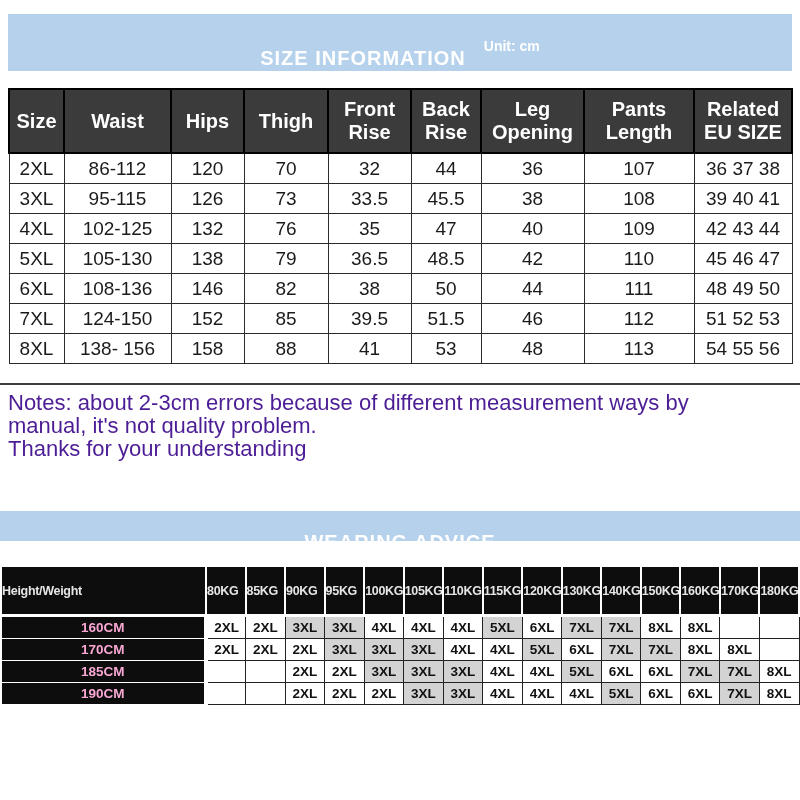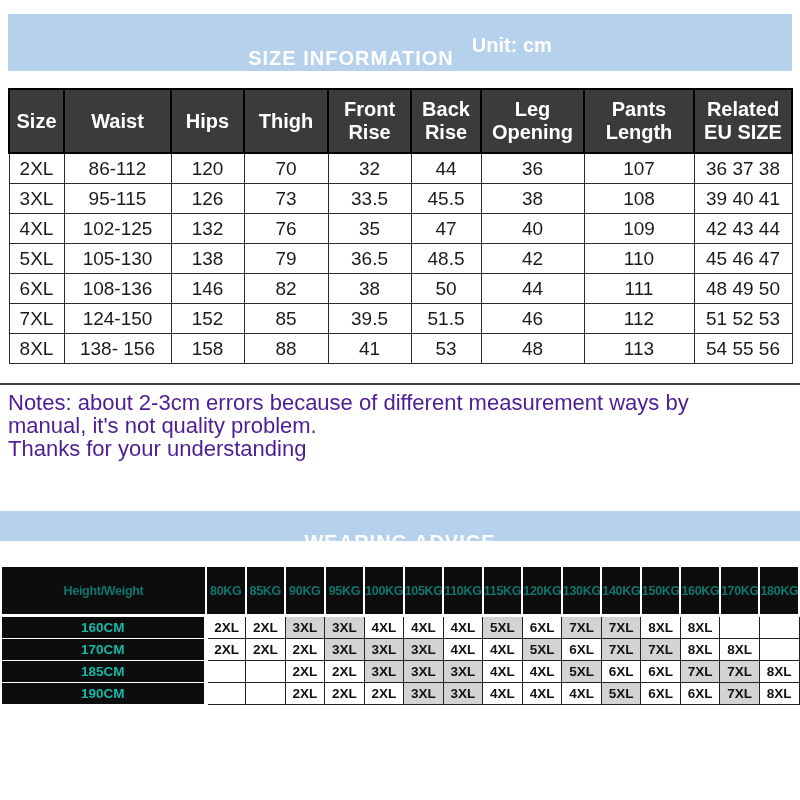--- a/index.html
+++ b/index.html
@@ -8,21 +8,21 @@
     font-family:"Liberation Sans",sans-serif;
   }
   
   .banner{
     position:absolute;display:flex;align-items:center;justify-content:center;
     background:var(--banner-blue,#b5d1ec);
   }
   .banner-1{left:8px;top:14px;width:784px;height:57px;gap:18px;}
   .banner-2{left:0;top:511px;width:800px;height:30px;}
   .b-title{color:#fff;font-weight:bold;font-size:20px;letter-spacing:1px;margin-top:32px;}
-  .b-unit{color:#fff;font-weight:bold;font-size:20px;margin-top:6px;}
+  .b-unit{color:#fff;font-weight:bold;font-size:14px;margin-top:6px;}
   
   #size-table{
     position:absolute;left:8px;top:88px;width:785px;
     border-collapse:collapse;table-layout:fixed;
   }
   #size-table th{
     background:var(--header-dark,#3b3b3b);color:#fff;font-size:20px;font-weight:bold;
     height:62px;border:2px solid #000;line-height:1.15;padding:0 2px;text-align:center;
   }
   #size-table td{
@@ -32,30 +32,30 @@
   
   .divider{position:absolute;left:0;top:383px;width:800px;height:2px;background:#3c3c3c;}
   .notes{position:absolute;left:8px;top:391px;width:730px;font-size:22px;line-height:23px;color:#4c1d95;}
   .notes p{margin:0;}
   
   #advice-table{
     position:absolute;left:0;top:565px;width:800px;
     border-collapse:collapse;table-layout:fixed;
   }
   #advice-table th{
-    background:var(--header-black,#0d0d0d);color:#0f766e;font-size:12.5px;font-weight:bold;
+    background:var(--header-black,#0d0d0d);color:#e5e5e5;font-size:12.5px;font-weight:bold;
     letter-spacing:-0.3px;height:47px;border:2px solid #fff;border-bottom:3px solid #fff;
-    padding:0;text-align:center;overflow:hidden;
+    padding:0;text-align:left;overflow:hidden;
   }
   #advice-table td{
     height:21px;font-size:13.5px;font-weight:bold;color:#111;
     border:1px solid #222;text-align:center;padding:0;background:#fff;overflow:hidden;
   }
   #advice-table td.rowhead{
-    background:var(--header-black,#0d0d0d);color:#14b8a6;
+    background:var(--header-black,#0d0d0d);color:#f9a8d4;
     border:1px solid #fff;border-right:4px solid #fff;
   }
   #advice-table td.hl{background:var(--highlight-gray,#d3d3d3);}
 </style>
 </head>
 <body>
 
 <div id="canvas">
 
   <div class="banner banner-1">

